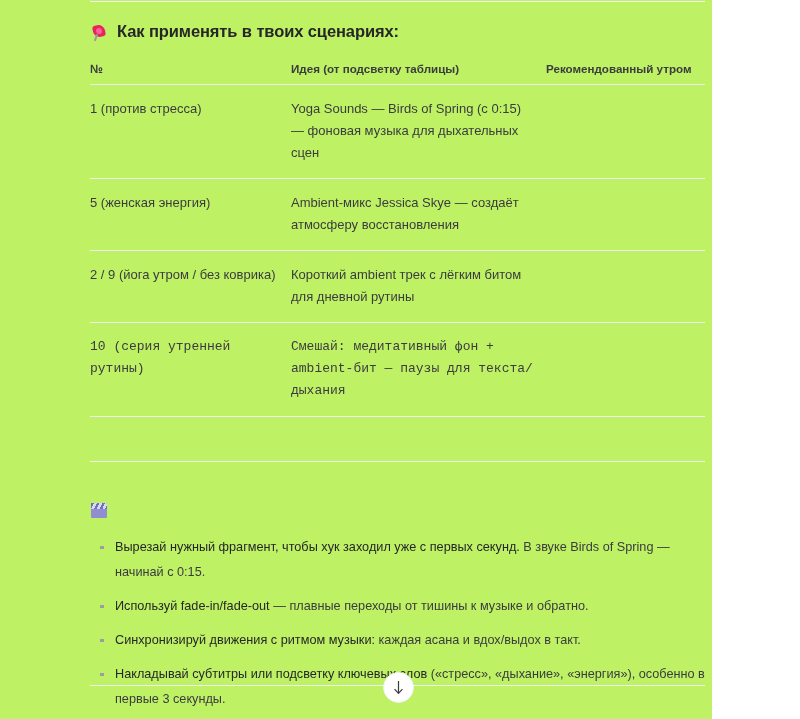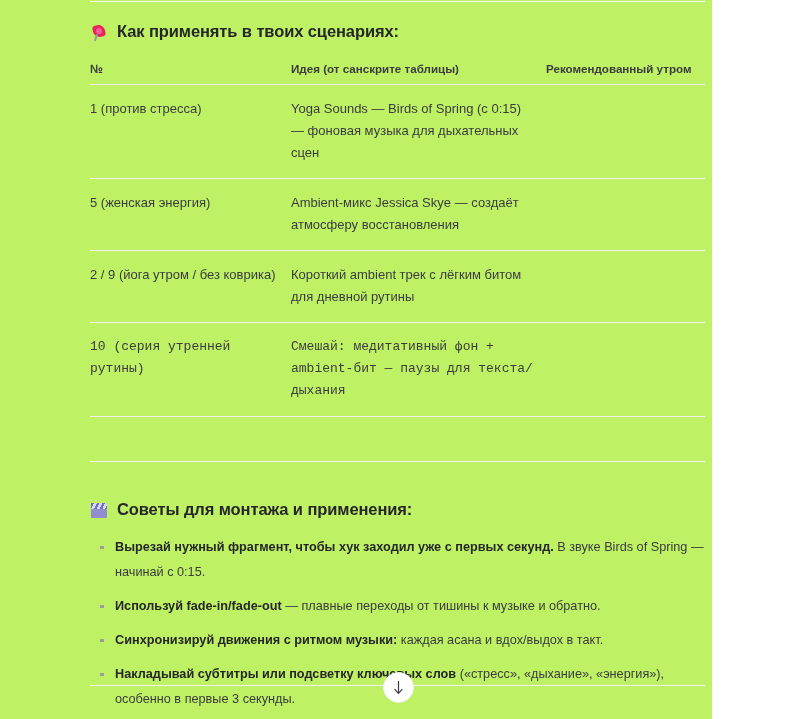--- a/index.html
+++ b/index.html
@@ -165,21 +165,21 @@
   }
   ul.tips li::before {
     content: "";
     position: absolute;
     left: 10px; top: 10.5px;
     width: 3.5px; height: 3.5px;
     background: #9b9ba3;
     border-radius: 0.5px;
   }
   ul.tips li b {
-    font-weight: bold;
+    font-weight: normal;
     color: #262629;
   }
 
   
   .bottom-rule {
     position: absolute;
     left: 90px; top: 685px;
     width: 615px; height: 1px;
     background: #f1f1f4;
   }
@@ -221,21 +221,21 @@
 
     <table class="ideas">
       <colgroup>
         <col class="c1">
           <col class="c2">
           <col class="c3">
       </colgroup>
       <thead>
         <tr>
           <th>№</th>
-          <th>Идея (от санскрите таблицы)</th>
+          <th>Идея (от подсветку таблицы)</th>
           <th>Рекомендованный утром</th>
         </tr>
       </thead>
       <tbody>
         <tr>
           <td>1 (против стресса)</td>
           <td>Yoga Sounds — Birds of Spring (с 0:15) — фоновая музыка для дыхательных сцен</td>
           <td></td>
         </tr>
         <tr>
@@ -260,21 +260,20 @@
     <div class="mid-rule"></div>
     <div style="height:37px"></div>
 
     <div class="section-head">
       <span class="head-icon">
         <span class="clapper">
           <span class="body"></span>
           <span class="top"></span>
         </span>
       </span>
-      <span class="head-text">Советы для монтажа и применения:</span>
     </div>
 
     <div style="height:15px"></div>
 
     <ul class="tips">
       <li>
         <b>Вырезай нужный фрагмент, чтобы хук заходил уже с первых секунд.</b><span> В звуке Birds of Spring — начинай с 0:15.</span>
       </li>
       <li>
         <b>Используй fade-in/fade-out</b><span> — плавные переходы от тишины к музыке и обратно.</span>

